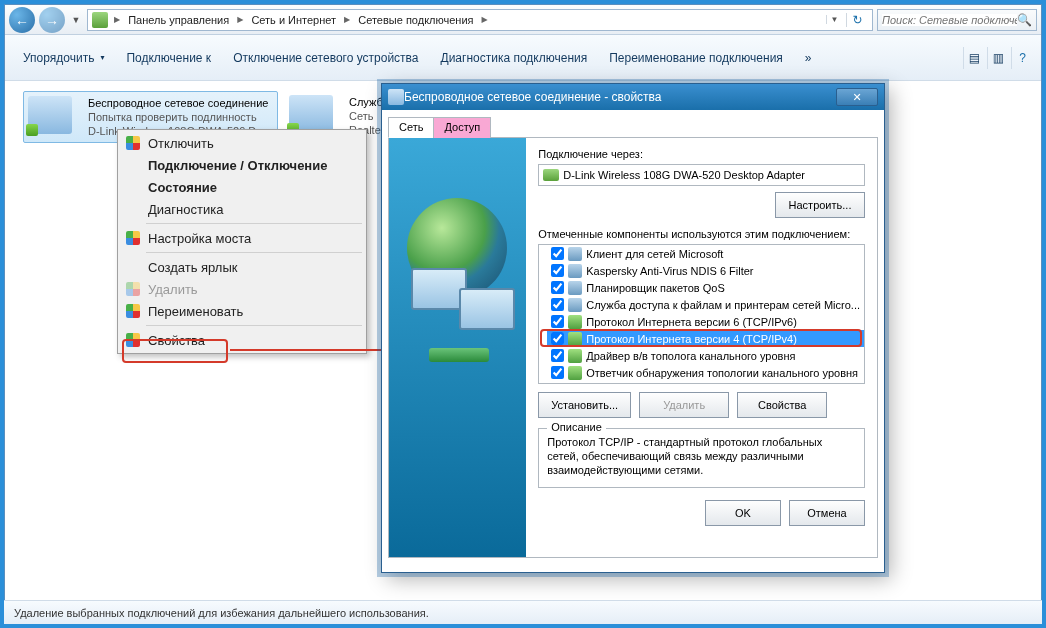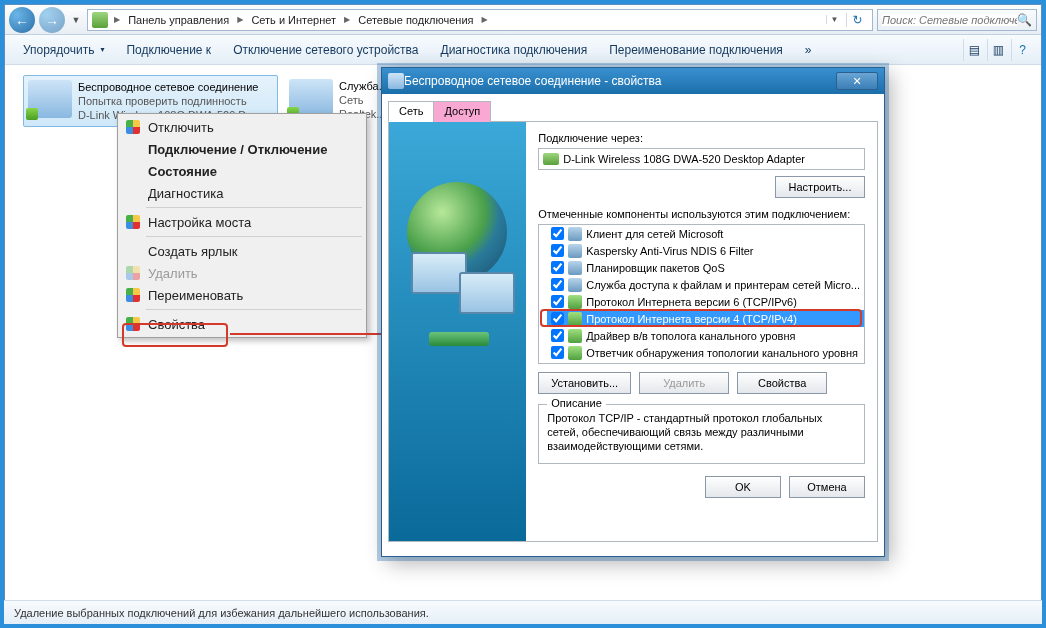--- a/index.html
+++ b/index.html
@@ -12,29 +12,29 @@
   .addr-bar { flex: 1; height: 22px; border: 1px solid #a0b8d0; background: #fff; display: flex; align-items: center; padding: 0 4px; gap: 4px; }
   .addr-icon { width: 16px; height: 16px; background: linear-gradient(#9cd67e,#5aa03a); border-radius: 2px; }
   .crumb { font-size: 11px; color: #222; padding: 0 2px; }
   .crumb-sep { font-size: 8px; color: #666; padding: 0 2px; }
   .addr-drop { width: 16px; text-align: center; font-size: 8px; color: #555; border-left: 1px solid #d0d8e0; }
   .addr-ref { width: 22px; text-align: center; font-size: 12px; color: #1a6faa; border-left: 1px solid #d0d8e0; }
   .search-box { width: 160px; height: 22px; border: 1px solid #a0b8d0; display: flex; align-items: center; padding: 0 4px; }
   .search-box input { border: none; outline: none; font-size: 11px; width: 100%; color: #888; font-style: italic; }
   .search-box span { color: #1a6faa; }
 
-  .toolbar { height: 30px; background: linear-gradient(#f7fbfe, #e5eef7); border-bottom: 1px solid #d0dce8; display: flex; align-items: center; padding: 0 8px; gap: 2px; }
+  .toolbar { height: 46px; background: linear-gradient(#f7fbfe, #e5eef7); border-bottom: 1px solid #d0dce8; display: flex; align-items: center; padding: 0 8px; gap: 2px; }
   .tb-item { font-size: 12px; color: #13395e; padding: 4px 10px; border-radius: 2px; display: flex; align-items: center; gap: 4px; }
   .tb-item.drop::after { content: "▾"; font-size: 8px; margin-left: 2px; color: #13395e; }
   .tb-spacer { flex: 1; }
   .tb-icon { width: 22px; height: 22px; display: flex; align-items: center; justify-content: center; font-size: 12px; color: #13395e; border-left: 1px solid #d0dce8; }
 
   .content { position: relative; height: 528px; background: #fff; }
 
-  .conn-item { position: absolute; display: flex; gap: 6px; padding: 4px; width: 255px; }
+  .conn-item { position: absolute; display: flex; gap: 16px; padding: 4px; width: 255px; }
   .conn-item.sel { background: linear-gradient(#e5f2fb,#cfe8f9); border: 1px solid #7fb9e4; border-radius: 2px; }
   .conn-icon { width: 44px; height: 38px; background: linear-gradient(#cde4f7,#89b8e0); border-radius: 3px; position: relative; flex-shrink: 0; }
   .conn-icon::after{ content:""; position:absolute; bottom:-2px; left:-2px; width:12px; height:12px; background: linear-gradient(#86d64b,#4a9e22); border-radius:2px;}
   .conn-text { font-size: 11px; line-height: 14px; overflow: hidden; }
   .conn-text .t1 { color: #000; white-space: nowrap; }
   .conn-text .t2 { color: #555; white-space: nowrap; }
   .conn-text .t3 { color: #555; white-space: nowrap; }
 
   .ctx-menu { position: absolute; left: 112px; top: 108px; width: 250px; background: #f0f0f0; border: 1px solid #a0a0a0; box-shadow: 3px 3px 6px rgba(0,0,0,.25); padding: 2px; }
   .ctx-item { height: 22px; display: flex; align-items: center; padding: 0 6px 0 28px; font-size: 13px; color: #222; position: relative; }
@@ -60,21 +60,21 @@
   .tp-left { width: 140px; background: linear-gradient(#3aa8d8, #0a6a9a); position: relative; }
   .tp-globe { position:absolute; left:18px; top:60px; width:100px; height:100px; border-radius:50%; background: radial-gradient(circle at 35% 30%, #b8e89a, #4aa04a 45%, #2a7a9a 60%, #184a6a);}
   .tp-mon { position:absolute; width:56px; height:42px; background:linear-gradient(#d8ecf8,#9ac4e4); border:2px solid #5a88aa; border-radius:3px;}
   .tp-m1{left:22px;top:130px;}
   .tp-m2{left:70px;top:150px;}
   .tp-dev{ position:absolute; left:40px; top:210px; width:60px; height:14px; background:linear-gradient(#6ac47a,#2a8a3a); border-radius:3px;}
   .tp-right { flex: 1; padding: 10px 12px; font-size: 11px; }
   .lbl { margin-bottom: 4px; }
   .dev-box { border: 1px solid #b0b8c0; height: 22px; display: flex; align-items: center; padding: 0 4px; gap: 4px; }
   .dev-ic { width: 16px; height: 12px; background: linear-gradient(#9cd67e,#5aa03a); border-radius: 2px;}
-  .btn { height: 22px; padding: 4px 12px; border: 1px solid #8a98a8; background: linear-gradient(#fefefe,#e4e8ec); font-size: 11px; display: inline-flex; align-items: center; justify-content:center; min-width:90px;}
+  .btn { height: 22px; padding: 12px 12px; border: 1px solid #8a98a8; background: linear-gradient(#fefefe,#e4e8ec); font-size: 11px; display: inline-flex; align-items: center; justify-content:center; min-width:90px;}
   .btn.dis { color: #999; }
   .btn-row-r { display:flex; justify-content:flex-end; margin: 6px 0 10px; }
   .comp-list { border: 1px solid #b0b8c0; height: 140px; overflow: hidden; padding-left: 8px;}
   .ci { height: 17px; display: flex; align-items: center; gap: 4px; padding: 0 4px; font-size: 11px; white-space: nowrap;}
   .ci input { margin: 0;}
   .ci .cic { width: 14px; height: 14px; background: linear-gradient(#b8d4ea,#6a9ac0); border-radius:2px; flex-shrink:0;}
   .ci.grn .cic { background: linear-gradient(#a0e080,#50a040);}
   .ci.sel { background: #3399ff; color: #fff; }
   .ci-hl { position: absolute; border: 2px solid #d43a2a; border-radius: 4px; pointer-events: none; }
   .btn-row3 { display: flex; gap: 8px; margin-top: 8px;}

